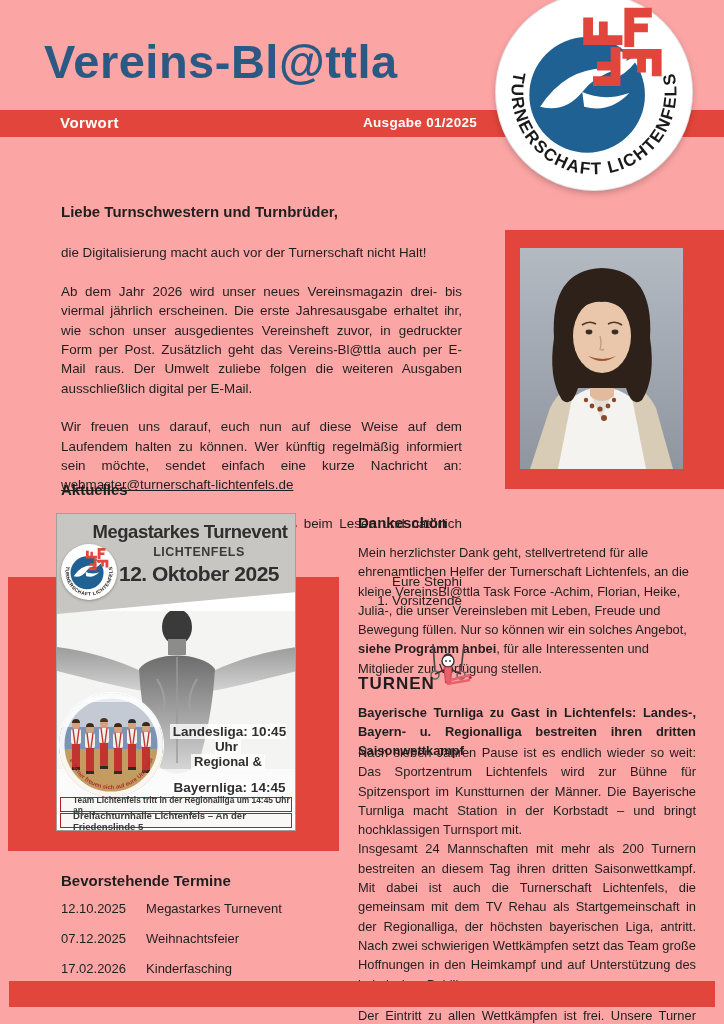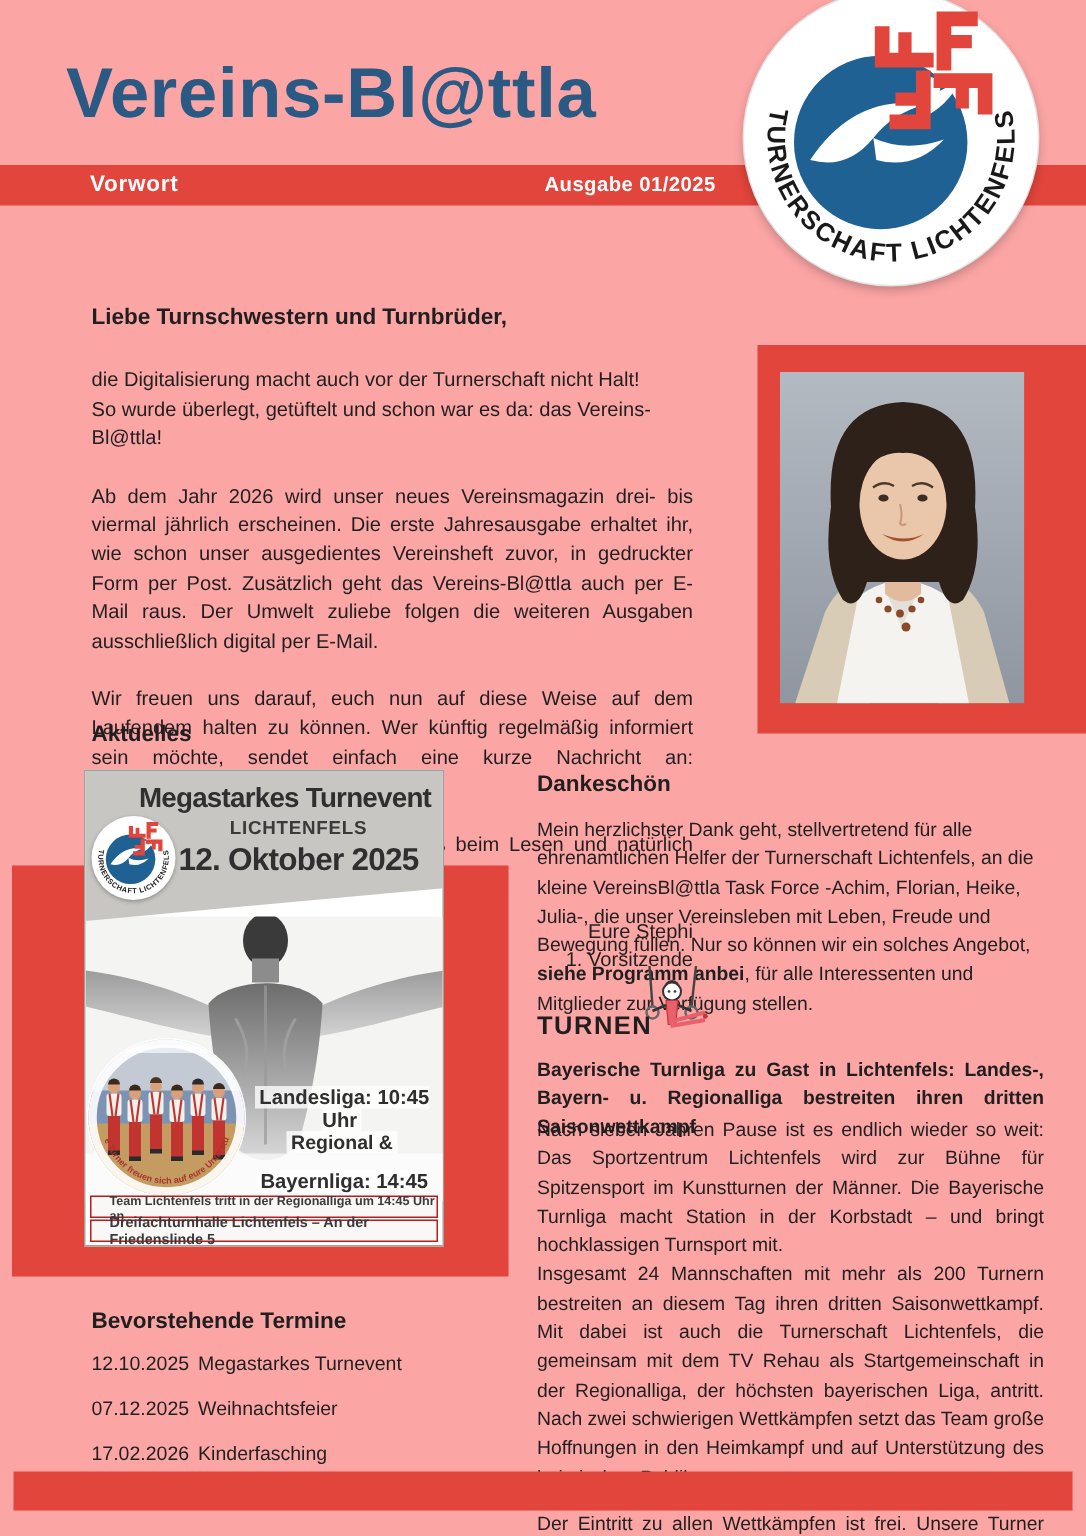--- a/index.html
+++ b/index.html
@@ -76,21 +76,21 @@
     background:#f9f8f6;border:1px solid #b91c1c;color:#3a3a3a;font-weight:bold;
     padding-left:12px;z-index:6;box-sizing:border-box;
   }
   .poster-note{bottom:18px;height:15px;font-size:8.4px;}
   .poster-venue{bottom:2px;height:15px;font-size:9.6px;}
 
   
   .termine{left:61px;top:872px;width:300px;}
   .termine-heading{font-size:15px;font-weight:bold;margin:0 0 12px 0;}
   .termine-item{font-size:13px;margin:0 0 15px 0;}
-  .termine-item .d{margin-right:6px;text-align:center;}
+  .termine-item .d{margin-right:20px;text-align:center;}
 
   
   .chair-frame{left:505px;top:230px;width:219px;height:259px;background:#e2453b;}
   .chair-photo{position:absolute;left:15px;top:18px;width:163px;height:221px;overflow:hidden;}
   .chair-photo svg{display:block;width:100%;height:100%;}
 
   
   .danke-heading{left:358px;top:514px;font-size:15px;font-weight:bold;}
   .danke-p{left:358px;top:543px;width:338px;font-size:12.9px;line-height:19.3px;}
   .turnen-heading{left:358px;top:674px;font-size:17px;font-weight:bold;letter-spacing:1px;}
@@ -146,21 +146,20 @@
       <text font-size="17.5" font-weight="bold" letter-spacing="1.5" fill="#191919">
         <textPath href="#logoArc1" startOffset="50%" text-anchor="middle">TURNERSCHAFT LICHTENFELS</textPath>
       </text>
     </svg>
   </div>
 
   <div class="abs vorwort-col">
     <div class="greeting">Liebe Turnschwestern und Turnbrüder,</div>
     <p>
       <span style="display:block">die Digitalisierung macht auch vor der Turnerschaft nicht Halt!</span>
-      <span style="display:block">So wurde überlegt, getüftelt und schon war es da: das Vereins-Bl@ttla!</span>
     </p>
     <p class="just">Ab dem Jahr 2026 wird unser neues Vereinsmagazin drei- bis viermal jährlich erscheinen. Die erste Jahresausgabe erhaltet ihr, wie schon unser ausgedientes Vereinsheft zuvor, in gedruckter Form per Post. Zusätzlich geht das Vereins-Bl@ttla auch per E-Mail raus. Der Umwelt zuliebe folgen die weiteren Ausgaben ausschließlich digital per E-Mail.</p>
     <p class="just"><span>Wir freuen uns darauf, euch nun auf diese Weise auf dem Laufendem halten zu können. Wer künftig regelmäßig informiert sein möchte, sendet einfach eine kurze Nachricht an: </span><a href="#" class="email-link">webmaster@turnerschaft-lichtenfels.de</a></p>
     <p class="just">Nun wünsche ich uns allen viel Spaß beim Lesen und natürlich beim gemeinsamen Sporteln!</p>
     <div class="signature">
       <div>Eure Stephi</div>
       <div>1. Vorsitzende</div>
     </div>
   </div>
 

